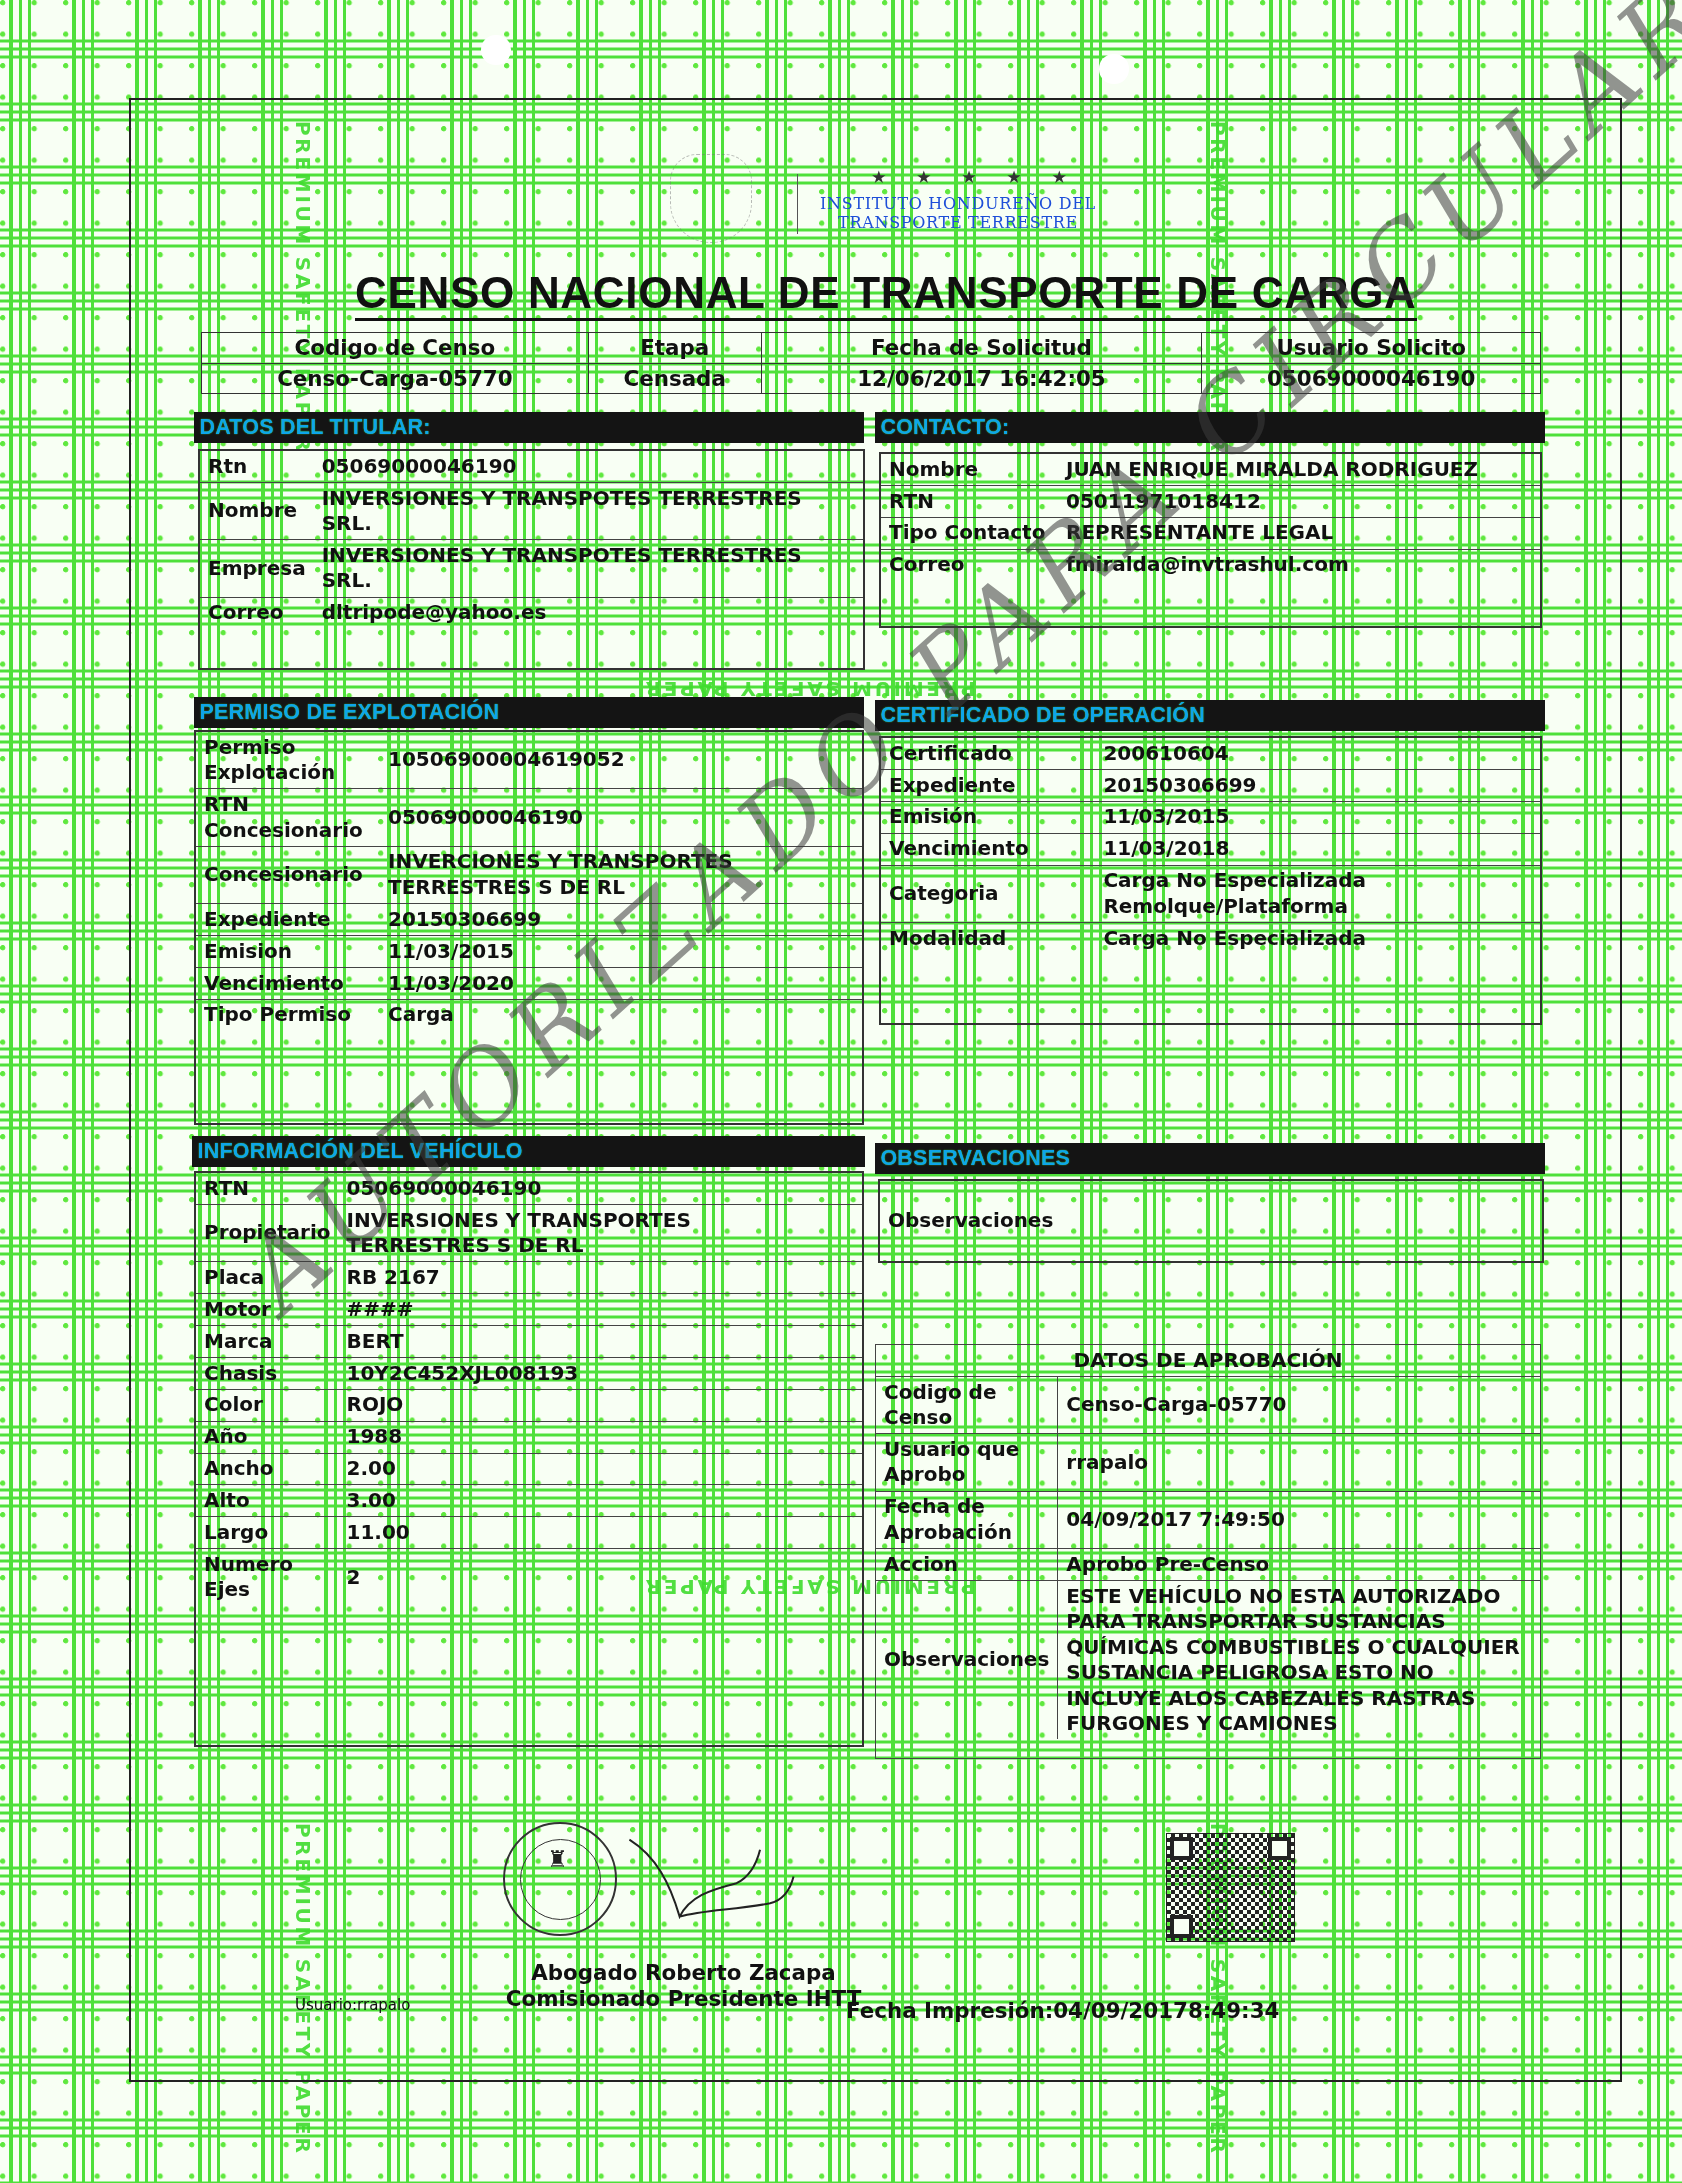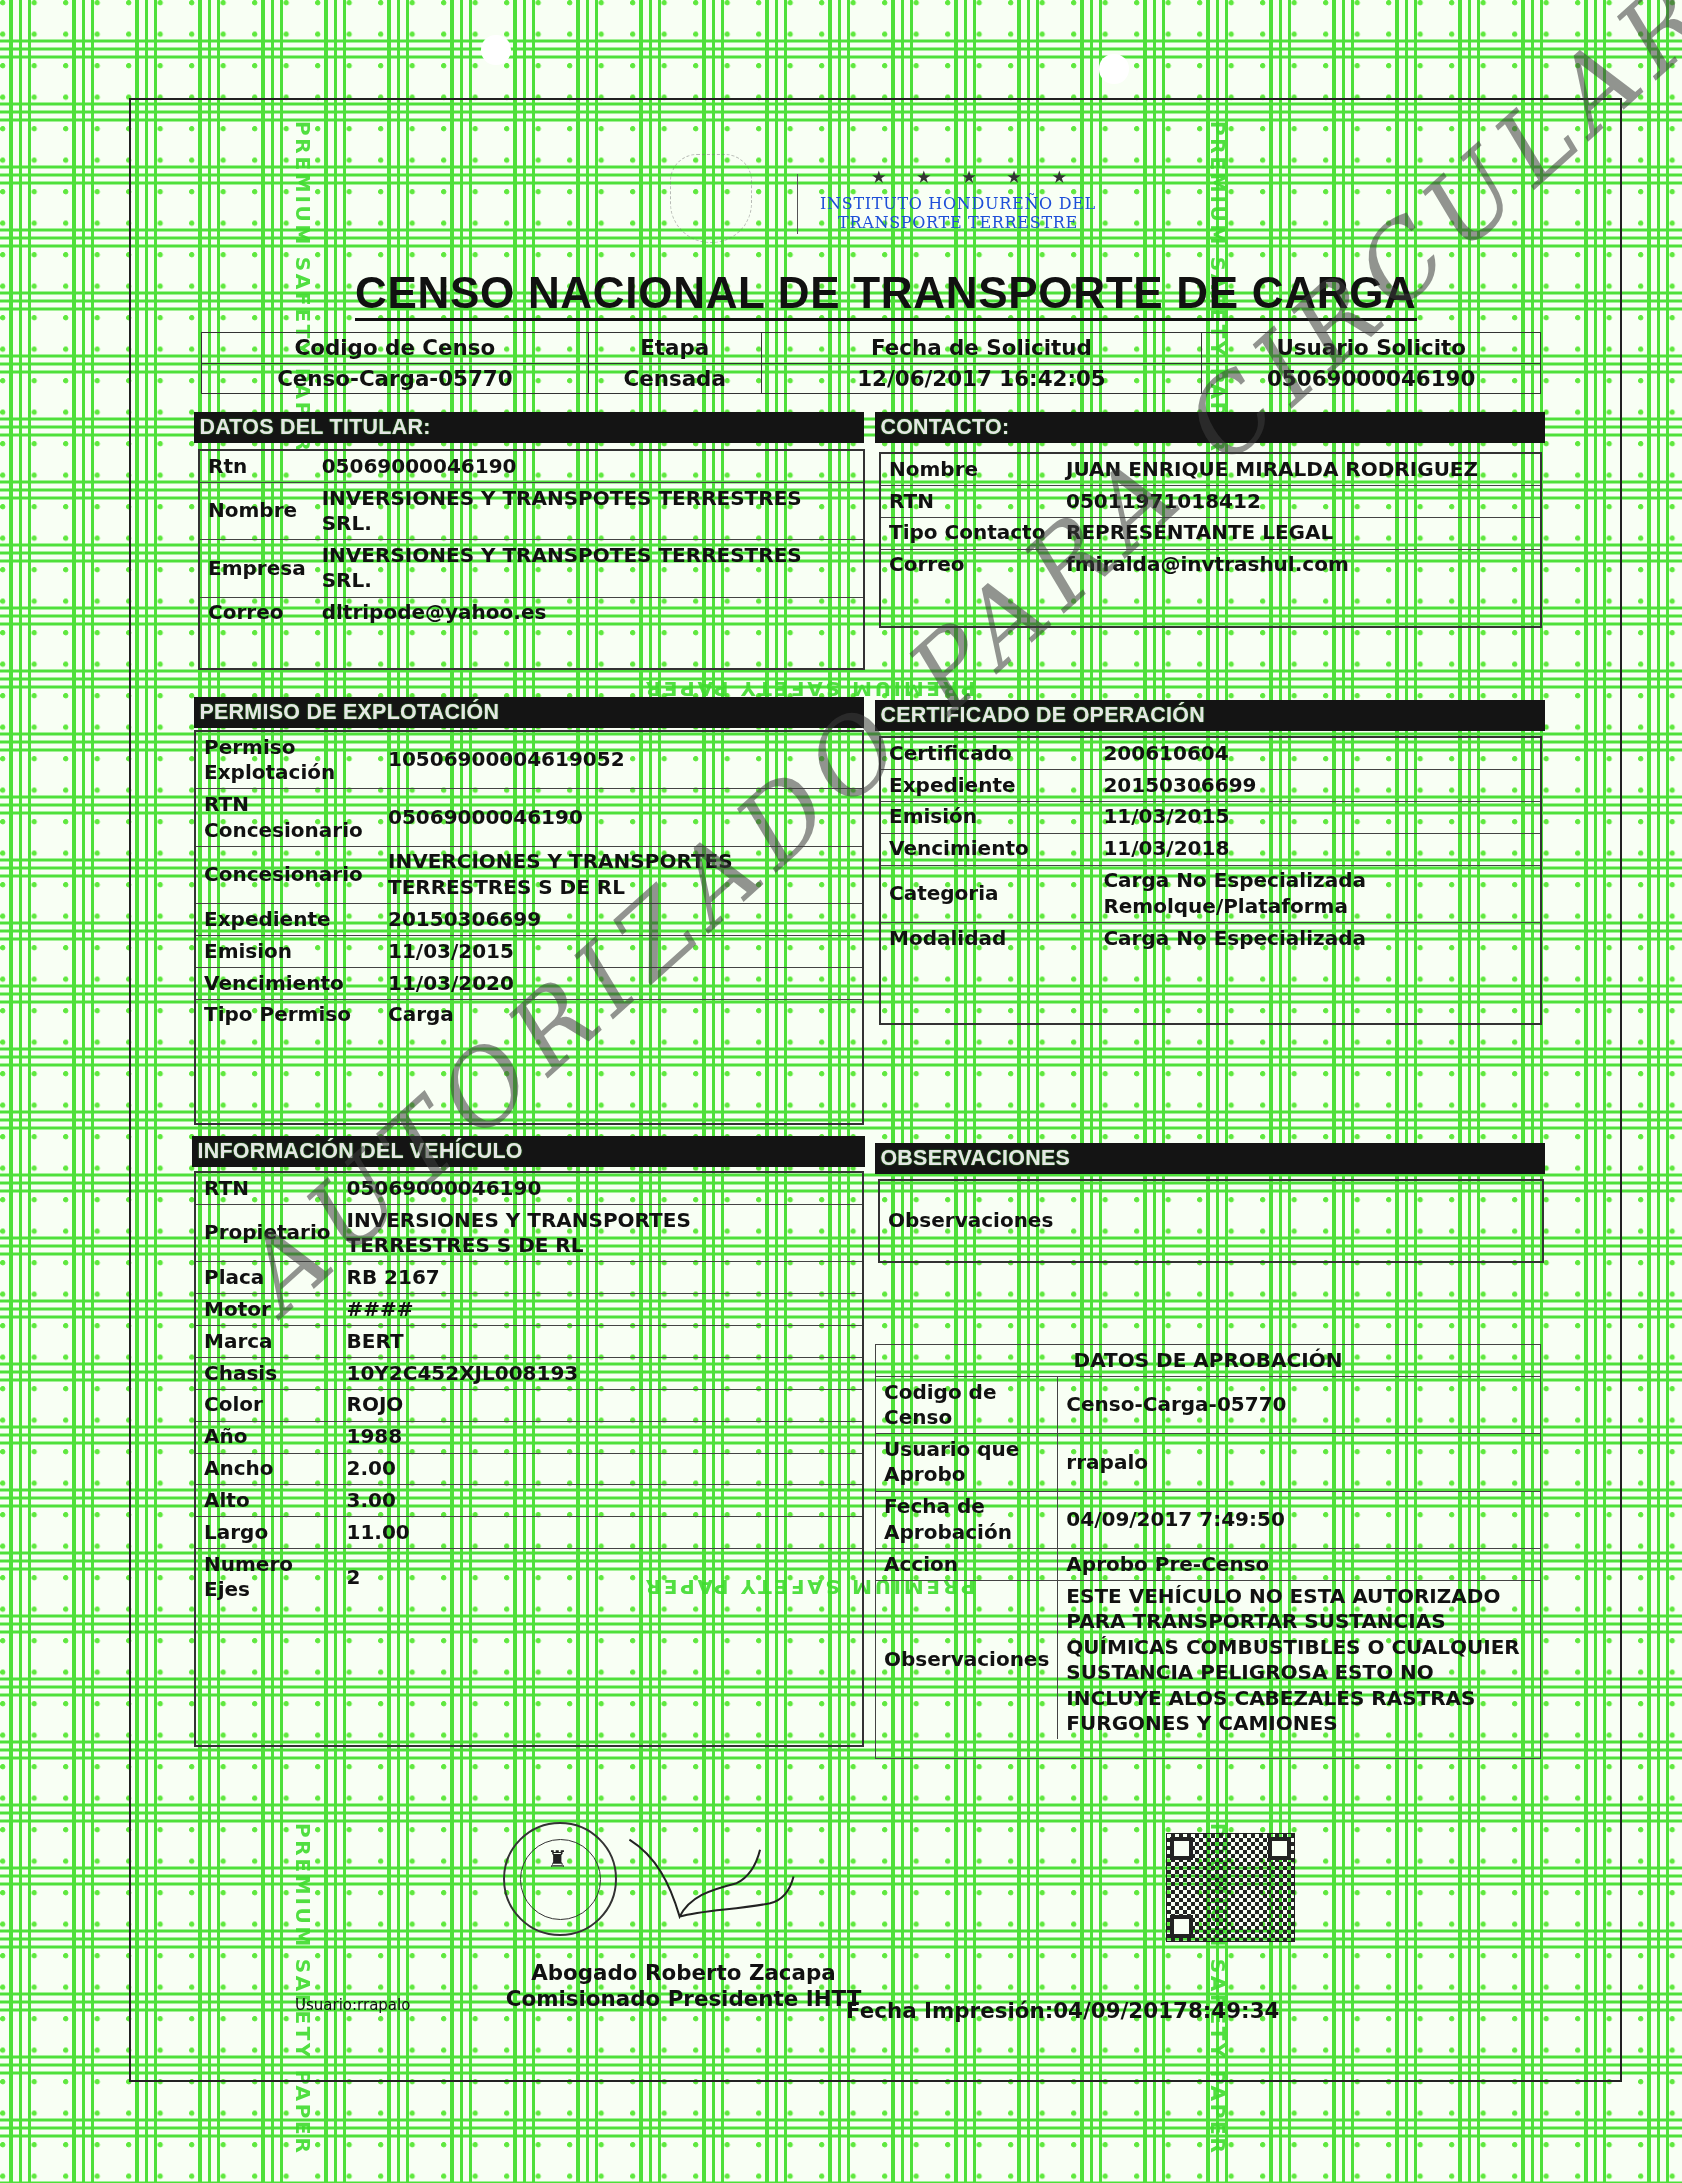--- a/index.html
+++ b/index.html
@@ -21,21 +21,21 @@
   .wm-r{transform:rotate(180deg);}
   .header-logo{position:absolute;left:670px;top:154px;width:469px;height:94px;}
   .logo-shield{position:absolute;left:0;top:0;width:80px;height:87px;border:1.3px dashed #777;border-radius:27px 27px 40px 40px;opacity:.5;}
   .logo-stars{position:absolute;left:201px;top:13.4px;font-size:17.4px;letter-spacing:12px;color:#333;}
   .logo-text{position:absolute;left:134px;top:40px;width:308px;text-align:center;font-family:"DejaVu Serif",serif;font-size:16px;line-height:19px;color:#1d4ed8;letter-spacing:0.7px;}
   .logo-sep{position:absolute;left:127px;top:20px;width:1.3px;height:60px;background:#555;}
   .title{position:absolute;left:355px;top:268px;font-family:"Liberation Sans",sans-serif;font-weight:bold;font-size:44px;letter-spacing:0.7px;border-bottom:3.4px solid #111;padding-bottom:0;line-height:50px;}
   table{border-collapse:collapse;}
   .summary{position:absolute;left:201px;top:332px;width:1340px;}
   .summary td{border:1.3px solid #333;text-align:center;font-weight:bold;font-size:21.4px;height:29.5px;padding:0 5.4px;}
-  .section-bar{position:absolute;height:31px;background:#141414;color:#e5e5e5;font-weight:bold;font-size:21.4px;line-height:31px;padding-left:5.4px;box-sizing:border-box;font-family:"Liberation Sans",sans-serif;letter-spacing:0.3px;}
+  .section-bar{position:absolute;height:31px;background:#141414;color:#0ea5e9;font-weight:bold;font-size:21.4px;line-height:31px;padding-left:5.4px;box-sizing:border-box;font-family:"Liberation Sans",sans-serif;letter-spacing:0.3px;}
   .section-bar span{background:#141414;text-shadow:0 0 1.3px #4ee03a;}
   .box{position:absolute;border:2px double #333;box-sizing:border-box;}
   .box table{width:100%;}
   .box td{border-bottom:1.3px solid #444;font-weight:bold;font-size:20px;line-height:25.5px;padding:2.7px 8px;vertical-align:middle;}
   .box tr:last-child td{border-bottom:none;}
   .box td.lbl{white-space:nowrap;}
   .box td.val{}
   .appr td{border:1.3px solid #444;}
   .appr td.head{text-align:center;font-size:20px;}
   .sig-block{position:absolute;left:469px;top:1809px;width:469px;height:281px;}

